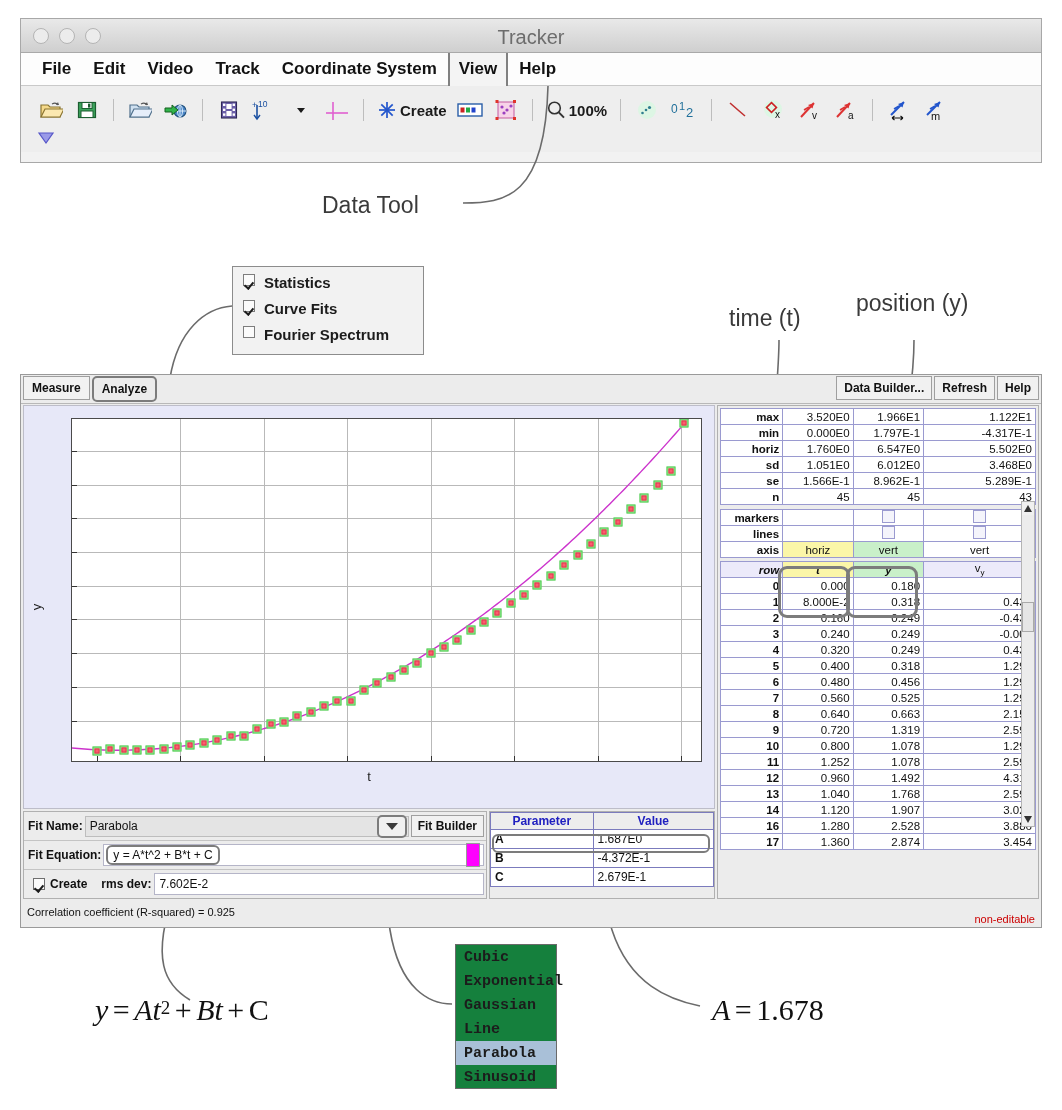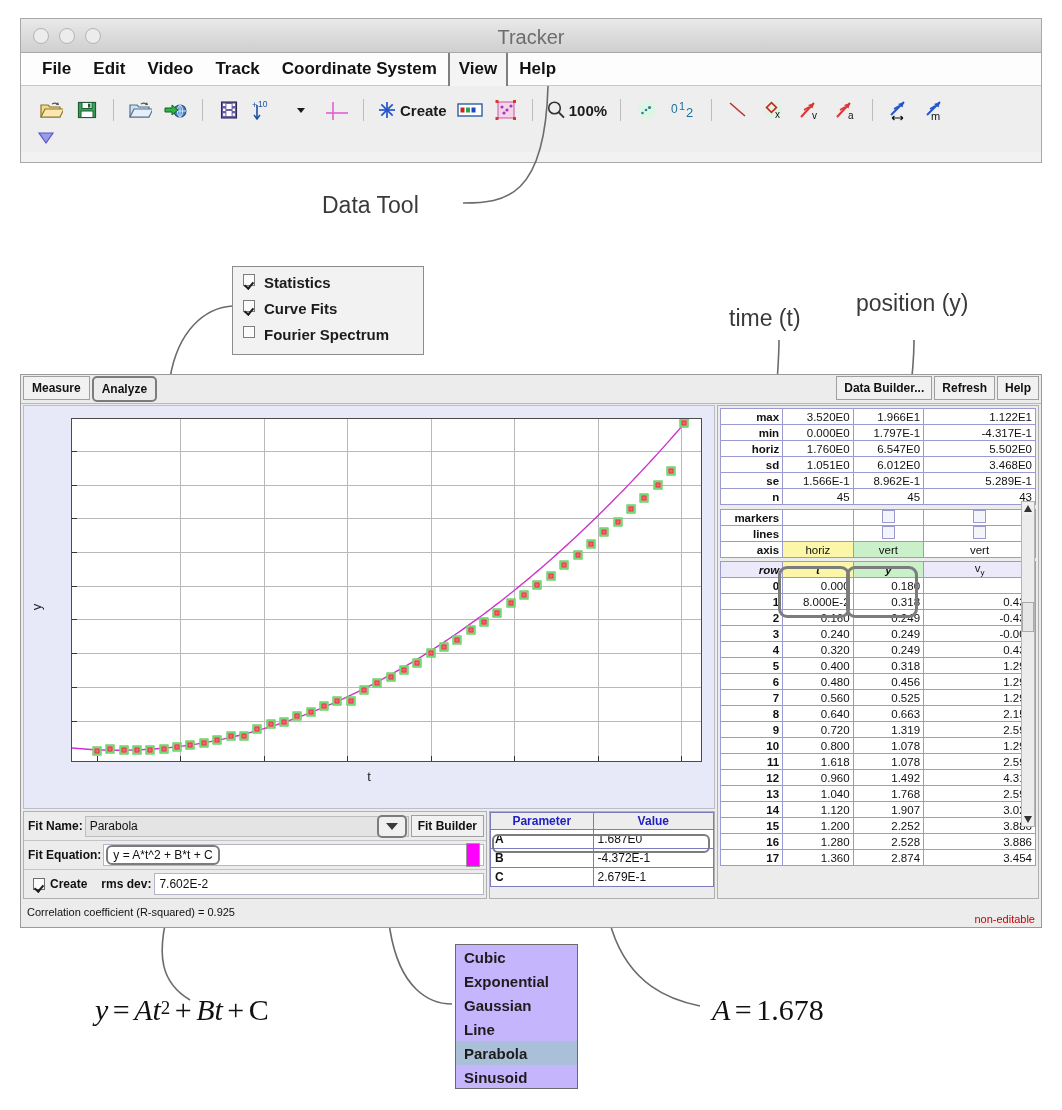--- a/index.html
+++ b/index.html
@@ -131,22 +131,22 @@
   .colhdr{font-weight:bold;font-style:italic;}
   .hl-round{position:absolute;border:3px solid #7c7c7c;border-radius:9px;box-sizing:border-box;pointer-events:none;}
   .smallchk{width:11px;height:11px;border:1px solid #9a9ad0;background:#f4f4fb;display:inline-block;}
   #scrollcol{position:absolute;right:3px;top:95px;width:14px;height:326px;background:#ececec;
     border:1px solid #b4b4b4;box-sizing:border-box;}
   .sb-arrow{width:100%;height:13px;display:flex;align-items:center;justify-content:center;background:#f0f0f0;}
   .sb-thumb{position:absolute;left:0;right:0;top:100px;height:28px;background:#e6e6e6;border:1px solid #a9a9a9;}
   #noneditable{position:absolute;right:6px;bottom:2px;font-size:11px;color:#cc0000;}
 
   
-  #fitlist{left:455px;top:944px;width:123px;height:145px;background:#c4b5fd;
-    border:1px solid #6a6a6a;box-sizing:border-box;}
+  #fitlist{left:455px;top:944px;width:102px;height:145px;background:#15803d;
+    border:1px solid #6a6a6a;box-sizing:border-box;font-family:Liberation Mono, monospace;}
   .fl-item{font-size:15px;font-weight:bold;color:#1c1c1c;padding:2px 8px;height:20px;
     display:flex;align-items:center;}
   .fl-item.sel{background:#a9c0d8;}
 
   svg{display:block;}
   .lead{position:absolute;left:0;top:0;pointer-events:none;}
 </style>
 </head>
 <body>
 
@@ -816,47 +816,41 @@
             <td class="num">2.590</td>
           </tr>
           <tr>
             <td class="rowhdr">10</td>
             <td class="num">0.800</td>
             <td class="num">1.078</td>
             <td class="num">1.295</td>
           </tr>
           <tr>
             <td class="rowhdr">11</td>
-            <td class="num">1.618</td>
+            <td class="num">1.252</td>
             <td class="num">1.078</td>
             <td class="num">2.590</td>
           </tr>
           <tr>
             <td class="rowhdr">12</td>
             <td class="num">0.960</td>
             <td class="num">1.492</td>
             <td class="num">4.317</td>
           </tr>
           <tr>
             <td class="rowhdr">13</td>
             <td class="num">1.040</td>
             <td class="num">1.768</td>
             <td class="num">2.590</td>
           </tr>
           <tr>
             <td class="rowhdr">14</td>
             <td class="num">1.120</td>
             <td class="num">1.907</td>
             <td class="num">3.022</td>
-          </tr>
-          <tr>
-            <td class="rowhdr">15</td>
-            <td class="num">1.200</td>
-            <td class="num">2.252</td>
-            <td class="num">3.886</td>
           </tr>
           <tr>
             <td class="rowhdr">16</td>
             <td class="num">1.280</td>
             <td class="num">2.528</td>
             <td class="num">3.886</td>
           </tr>
           <tr>
             <td class="rowhdr">17</td>
             <td class="num">1.360</td>

